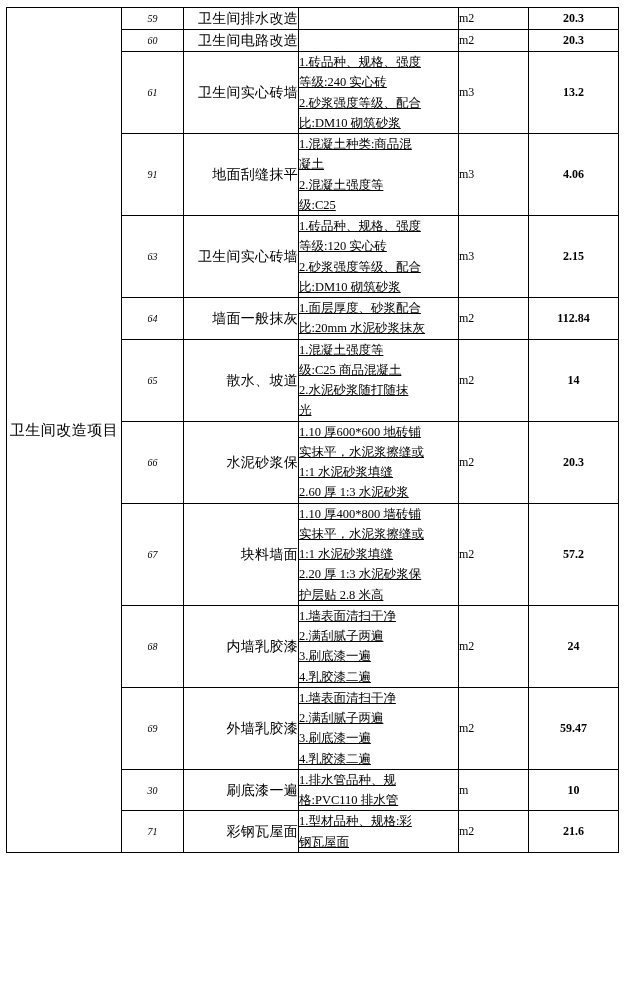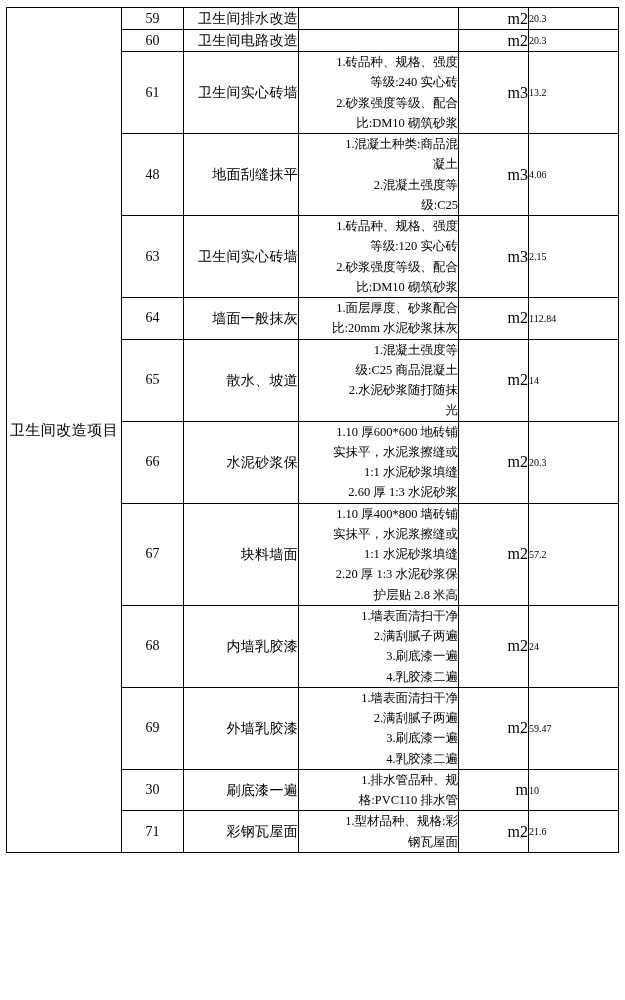--- a/index.html
+++ b/index.html
@@ -42,47 +42,50 @@
 
   .cell-group {
     text-align: center;
     font-size: 15px;
     line-height: 1.5;
     letter-spacing: 0.5px;
     margin-left: 21px;
   }
   .cell-no {
     text-align: center;
-    font-size: 14px;
+    font-size: 10px;
+    font-style: italic;
   }
   .cell-name {
     text-align: right;
     font-size: 14px;
     line-height: 1.5;
     padding: 3px 6px;
     letter-spacing: 0.3px;
   }
   .cell-desc {
-    text-align: right;
+    text-align: left;
     font-size: 12.5px;
     line-height: 1.62;
     padding: 4px 6px 4px 8px;
     letter-spacing: 0px;
+    text-decoration: underline;
   }
   .cell-desc .dl {
     display: block;
     white-space: normal;
   }
   .cell-unit {
-    text-align: right;
-    font-size: 16px;
+    text-align: left;
+    font-size: 12px;
   }
   .cell-qty {
-    text-align: left;
-    font-size: 10px;
+    text-align: center;
+    font-size: 12px;
+    font-weight: bold;
   }
 </style>
 </head>
 <body>
 
 <div class="sheet">
   <table class="boq">
     <colgroup>
       <col class="c-group">
       <col class="c-no">
@@ -113,21 +116,21 @@
           <td class="cell-desc">
             <span class="dl">1.砖品种、规格、强度</span>
             <span class="dl">等级:240 实心砖</span>
             <span class="dl">2.砂浆强度等级、配合</span>
             <span class="dl">比:DM10 砌筑砂浆</span>
           </td>
           <td class="cell-unit">m3</td>
           <td class="cell-qty">13.2</td>
         </tr>
         <tr>
-          <td class="cell-no">48</td>
+          <td class="cell-no">91</td>
           <td class="cell-name">地面刮缝抹平</td>
           <td class="cell-desc">
             <span class="dl">1.混凝土种类:商品混</span>
             <span class="dl">凝土</span>
             <span class="dl">2.混凝土强度等</span>
             <span class="dl">级:C25</span>
           </td>
           <td class="cell-unit">m3</td>
           <td class="cell-qty">4.06</td>
         </tr>

